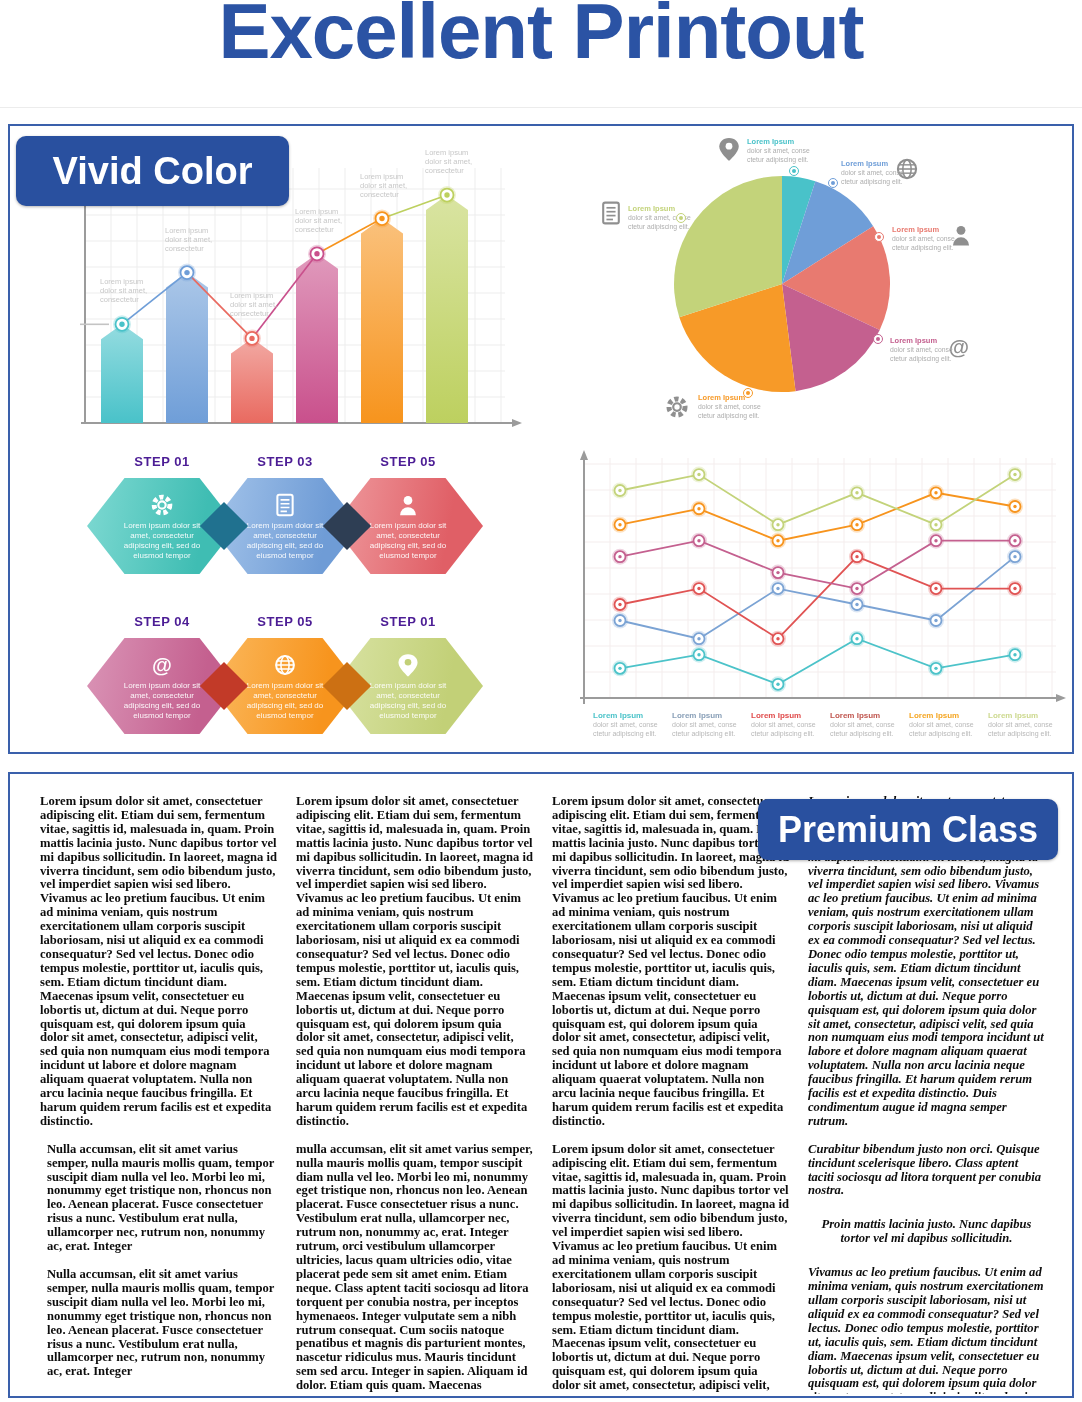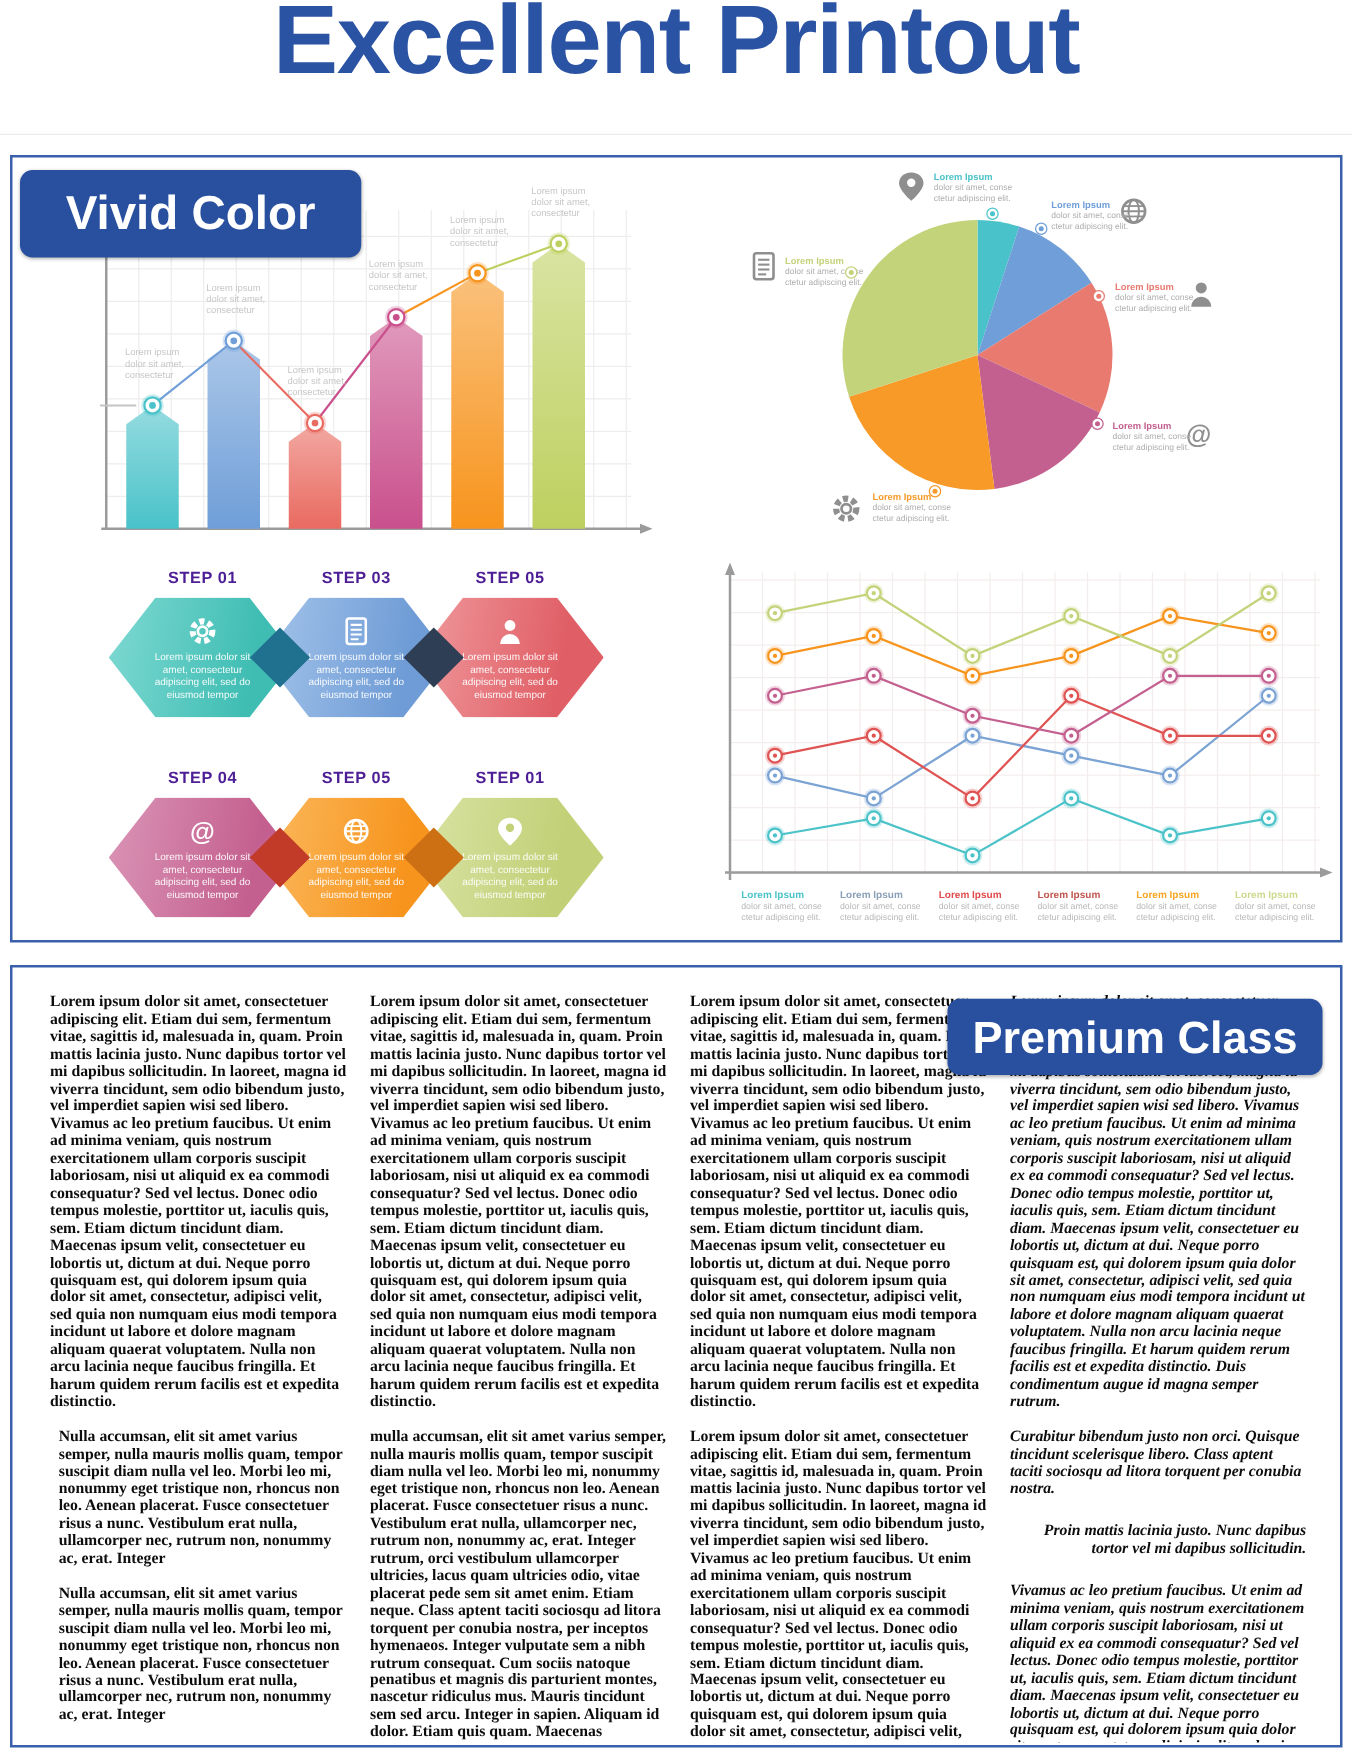--- a/index.html
+++ b/index.html
@@ -45,21 +45,21 @@
   .plt{font-size:7.5px;font-weight:bold;margin-bottom:1px}
   .plc{font-size:6.8px;line-height:8.5px;color:#aeaeae}
   .pdot{position:absolute;width:8px;height:8px;border:1.5px solid;border-radius:50%;background:#fff}
   .pdot i{position:absolute;inset:1.6px;border-radius:50%;display:block}
   #columns{position:absolute;left:30px;top:21px;right:25px;bottom:2px;display:flex;gap:19px;overflow:hidden}
   .col{flex:0 0 237px;width:237px;font-family:"Liberation Serif",serif;font-weight:bold;
        font-size:12.6px;line-height:13.9px;color:#0d0d0d}
   .col p{margin:0 0 14px 0}
   .col p.ind{padding-left:7px}
   .col4{font-style:italic}
-  .col4 .p-right{text-align:right;margin:20px 0 20px 0}
+  .col4 .p-right{text-align:center;margin:20px 0 20px 0}
 </style>
 </head>
 <body>
 
 <div class="page">
   <h1 class="title">Excellent Printout</h1>
   <div class="hrline"></div>
 
   <section class="panel" id="panel-color">
     <svg id="bar-chart" viewBox="0 0 495 300">

